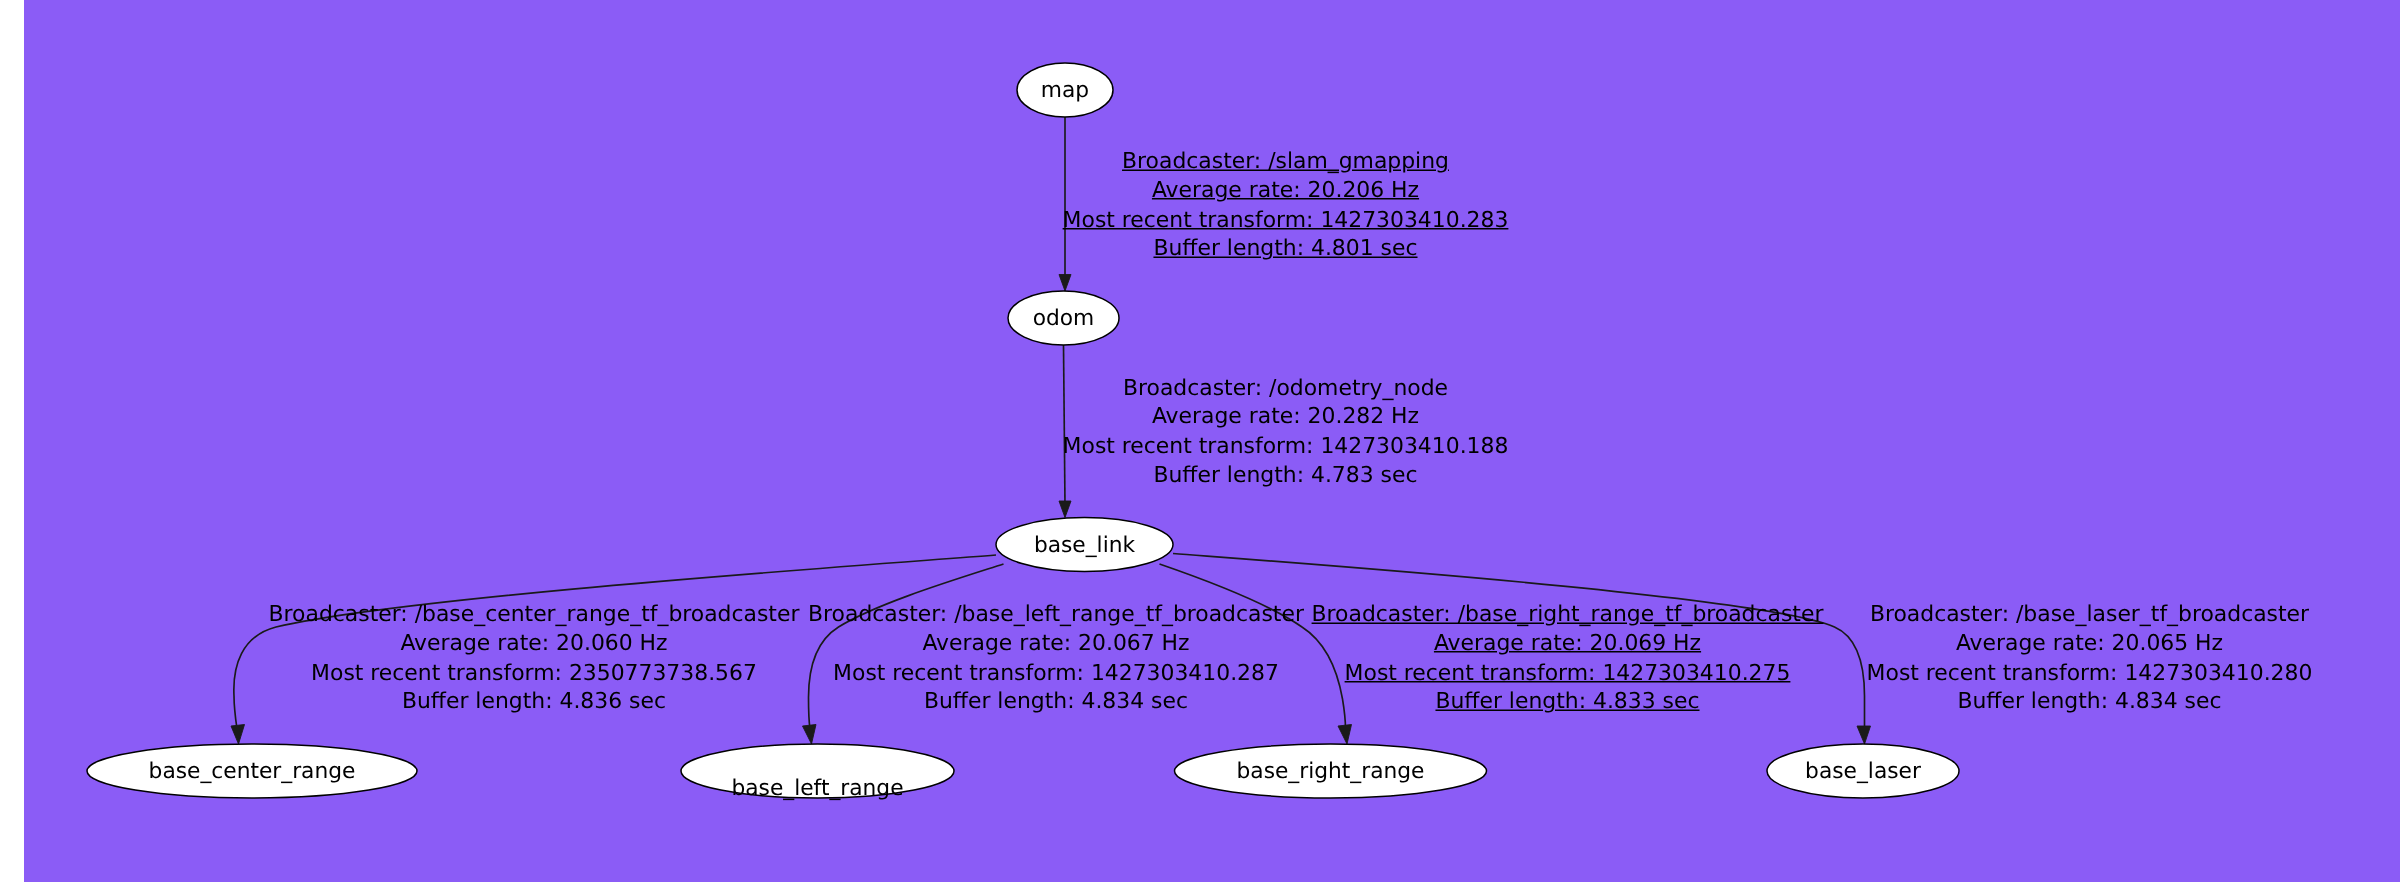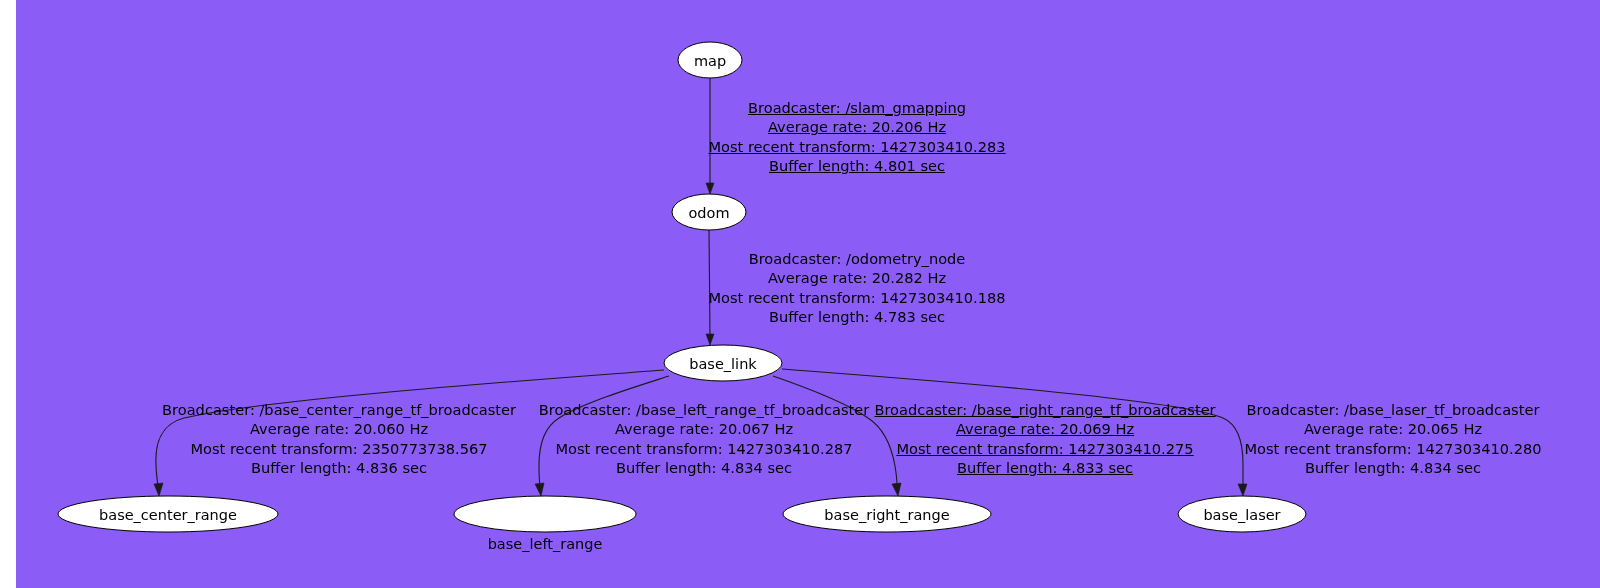--- a/index.html
+++ b/index.html
@@ -112,39 +112,39 @@
     <ellipse class="node-ellipse" cx="152" cy="514" rx="110" ry="18"></ellipse>
     <ellipse class="node-ellipse" cx="529" cy="514" rx="91" ry="18"></ellipse>
     <ellipse class="node-ellipse" cx="871" cy="514" rx="104" ry="18"></ellipse>
     <ellipse class="node-ellipse" cx="1226" cy="514" rx="64" ry="18"></ellipse>
   </svg>
 
   <div class="node-label" style="left:694px; top:61px;">map</div>
   <div class="node-label" style="left:693px; top:213px;">odom</div>
   <div class="node-label" style="left:707px; top:364px;">base_link</div>
   <div class="node-label" style="left:152px; top:515px;">base_center_range</div>
-  <div class="node-label" style="left:529px; top:544px;">base_left_range</div>
+  <div class="node-label" style="left:529px; top:526px;">base_left_range</div>
   <div class="node-label" style="left:871px; top:515px;">base_right_range</div>
   <div class="node-label" style="left:1226px; top:515px;">base_laser</div>
 
   <div class="edge-label" style="left:841px; top:98px;text-decoration:underline;">
     <div>Broadcaster: /slam_gmapping</div>
     <div>Average rate: 20.206 Hz</div>
     <div>Most recent transform: 1427303410.283</div>
     <div>Buffer length: 4.801 sec</div>
   </div>
 
   <div class="edge-label" style="left:841px; top:249px;">
     <div>Broadcaster: /odometry_node</div>
     <div>Average rate: 20.282 Hz</div>
     <div>Most recent transform: 1427303410.188</div>
     <div>Buffer length: 4.783 sec</div>
   </div>
 
-  <div class="edge-label" style="left:323px; top:400px;">
+  <div class="edge-label" style="left:340px; top:400px;">
     <div>Broadcaster: /base_center_range_tf_broadcaster</div>
     <div>Average rate: 20.060 Hz</div>
     <div>Most recent transform: 2350773738.567</div>
     <div>Buffer length: 4.836 sec</div>
   </div>
 
   <div class="edge-label" style="left:688px; top:400px;">
     <div>Broadcaster: /base_left_range_tf_broadcaster</div>
     <div>Average rate: 20.067 Hz</div>
     <div>Most recent transform: 1427303410.287</div>

